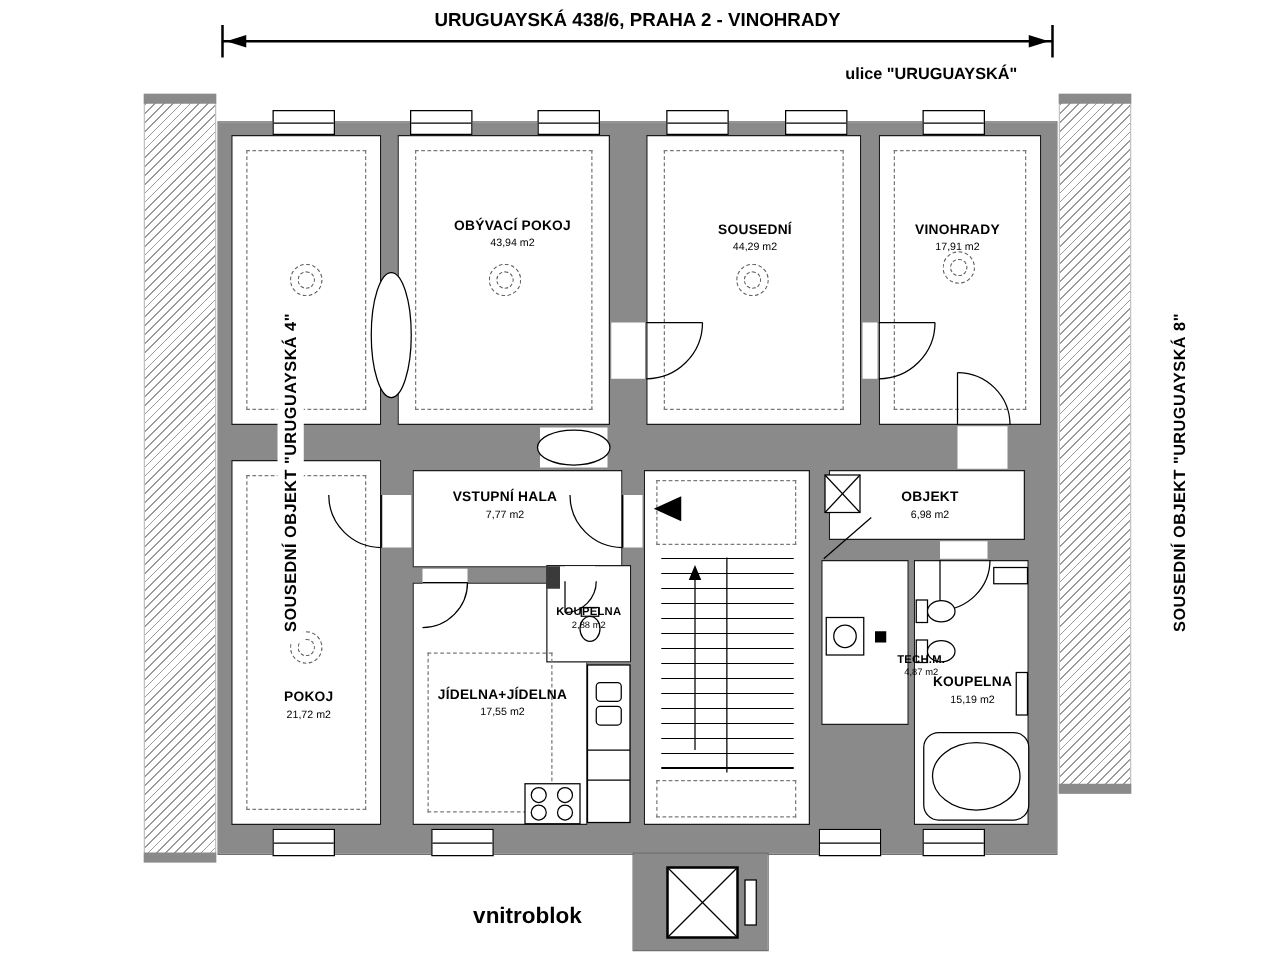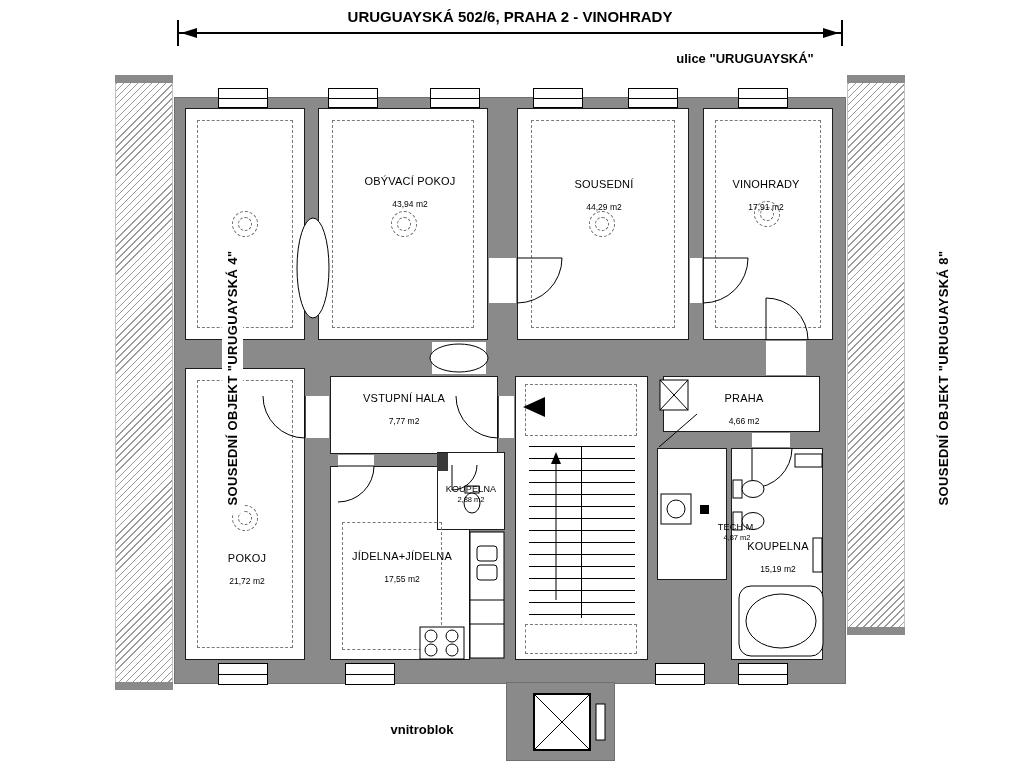--- a/index.html
+++ b/index.html
@@ -10,37 +10,37 @@
   .hatch{position:absolute;background:repeating-linear-gradient(135deg,#9a9a9a 0 1px,#fff 1px 5px);border:1px solid #c2c2c2;z-index:0}
   .cap{position:absolute;background:#8a8a8a;z-index:1}
   .window{position:absolute;background:#fff;border:1px solid #000;z-index:4}
   .window::after{content:"";position:absolute;left:0;right:0;top:50%;border-top:1px solid #000}
   .ceil{position:absolute;border:1px dashed #7a7a7a;z-index:3}
   .rose{position:absolute;width:26px;height:26px;border:1px dashed #666;border-radius:50%;display:flex;align-items:center;justify-content:center;z-index:3}
   .rose i{width:14px;height:14px;border:1px dashed #666;border-radius:50%}
   .stairs{position:absolute;background:repeating-linear-gradient(180deg,#000 0 1px,transparent 1px 12px);z-index:3}
   .vline{position:absolute;background:#000;z-index:3}
   .room-label{position:absolute;transform:translateX(-50%);text-align:center;white-space:nowrap;z-index:10}
-  .room-name{font-weight:normal;font-size:11px;letter-spacing:.2px}
-  .room-area{font-size:8.5px;margin-top:12px}
+  .room-name{font-weight:bold;font-size:11px;letter-spacing:.2px}
+  .room-area{font-size:8.5px;margin-top:2px}
   .small .room-name{font-size:9px}
   .small .room-area{font-size:7.5px;margin-top:1px}
   .vtext{position:absolute;font-weight:bold;font-size:13px;white-space:nowrap;background:#fff;padding:3px 8px;letter-spacing:.4px;z-index:6}
   .title{position:absolute;left:510px;top:8px;transform:translateX(-50%);font-weight:bold;font-size:15px;white-space:nowrap;z-index:10}
   .street{position:absolute;left:745px;top:51px;transform:translateX(-50%);font-weight:bold;font-size:13px;white-space:nowrap;z-index:10}
-  .courtyard{position:absolute;left:422px;top:722px;transform:translateX(-50%);font-weight:bold;font-size:13px;z-index:10}
+  .courtyard{position:absolute;left:422px;top:722px;transform:translateX(-50%);font-weight:bold;font-size:18px;z-index:10}
   .dim-line{position:absolute;left:178px;top:32px;width:664px;border-top:2px solid #000;z-index:9}
   .dim-bar{position:absolute;top:20px;width:2px;height:26px;background:#000;z-index:9}
   .dim-arrow{position:absolute;top:28px;width:0;height:0;border-top:5px solid transparent;border-bottom:5px solid transparent;z-index:9}
   svg.linework{position:absolute;left:0;top:0;z-index:5;pointer-events:none}
 </style>
 </head>
 <body>
 
-<div class="title">URUGUAYSKÁ 502/6, PRAHA 2 - VINOHRADY</div>
+<div class="title">URUGUAYSKÁ 438/6, PRAHA 2 - VINOHRADY</div>
 <div class="dim-line"></div>
 <div class="dim-bar" style="left:177px"></div>
 <div class="dim-bar" style="left:841px"></div>
 <div class="dim-arrow" style="left:181px;border-right:16px solid #000"></div>
 <div class="dim-arrow" style="left:823px;border-left:16px solid #000"></div>
 <div class="street">ulice "URUGUAYSKÁ"</div>
 
 <div class="hatch" style="left:115px;top:75px;width:58px;height:615px"></div>
 <div class="cap" style="left:115px;top:75px;width:58px;height:8px"></div>
 <div class="cap" style="left:115px;top:682px;width:58px;height:8px"></div>
@@ -245,22 +245,22 @@
 </div>
 <div class="room-label" style="left:766px;top:178px">
   <div class="room-name">VINOHRADY</div>
   <div class="room-area">17,91 m2</div>
 </div>
 <div class="room-label" style="left:404px;top:392px">
   <div class="room-name">VSTUPNÍ HALA</div>
   <div class="room-area">7,77 m2</div>
 </div>
 <div class="room-label" style="left:744px;top:392px">
-  <div class="room-name">PRAHA</div>
-  <div class="room-area">4,66 m2</div>
+  <div class="room-name">OBJEKT</div>
+  <div class="room-area">6,98 m2</div>
 </div>
 <div class="room-label small" style="left:471px;top:484px">
   <div class="room-name">KOUPELNA</div>
   <div class="room-area">2,88 m2</div>
 </div>
 <div class="room-label" style="left:247px;top:552px">
   <div class="room-name">POKOJ</div>
   <div class="room-area">21,72 m2</div>
 </div>
 <div class="room-label" style="left:402px;top:550px">

